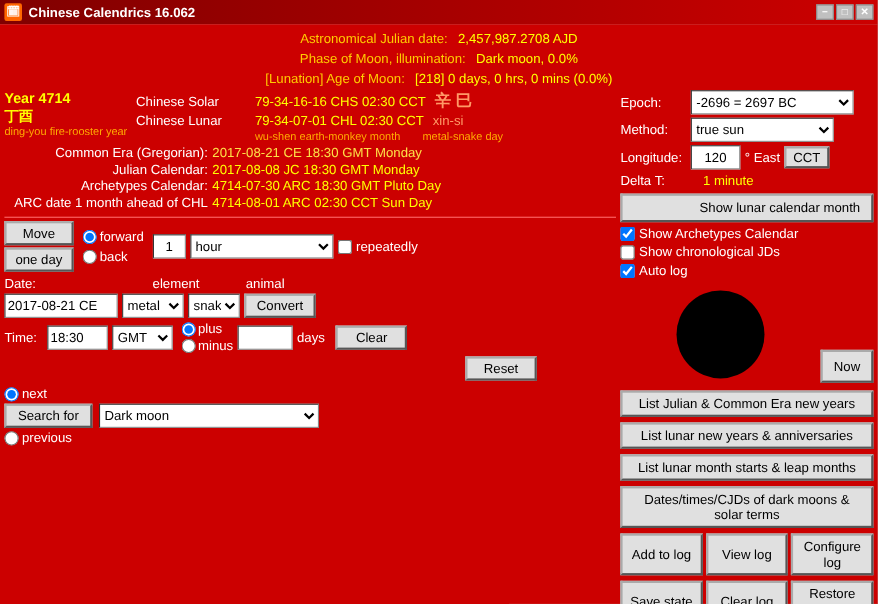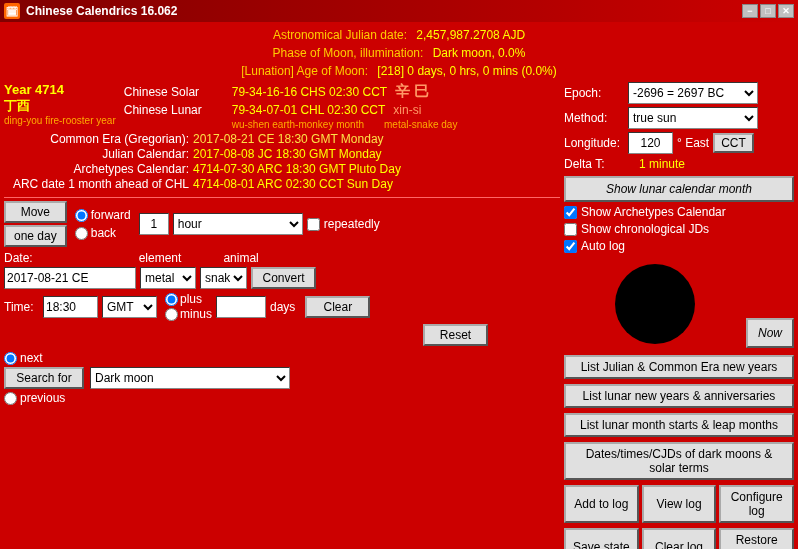--- a/index.html
+++ b/index.html
@@ -130,23 +130,22 @@
       font-size: 12px;
       padding: 1px 6px;
       cursor: pointer;
     }
     .big-btn {
       background: #e0e0e0;
       border: 2px outset #aaa;
       font-size: 12px;
       padding: 4px 10px;
       cursor: pointer;
-      text-align: center;
+      text-align: right;
       color: black;
-      font-style: italic;
     }
     .moon-display {
       width: 80px;
       height: 80px;
       background: black;
       border-radius: 50%;
       margin: 4px auto;
     }
     .list-btn {
       background: #e0e0e0;
@@ -275,21 +274,21 @@
           <span style="color:white;font-size:12px;">repeatedly</span>
         </div>
       </div>
 
       <div style="display:flex; gap:6px; margin-bottom:2px; align-items:center;">
         <span style="color:white;font-size:12px;">Date:</span>
         <span style="color:white;font-size:12px;margin-left:100px;">element</span>
         <span style="color:white;font-size:12px;margin-left:36px;">animal</span>
       </div>
       <div style="display:flex; gap:4px; margin-bottom:3px; align-items:center;">
-        <input type="text" class="text-input" style="width: 132px;" value="2017-08-21 CE">
+        <input type="text" class="text-input" style="width: 103px;" value="2017-08-21 CE">
         <select class="select-field" style="width:56px;">
           <option>metal</option>
           <option>wood</option>
           <option>fire</option>
           <option>earth</option>
           <option>water</option>
         </select>
         <select class="select-field" style="width:47px;">
           <option>snake</option>
           <option>rat</option>
@@ -352,21 +351,21 @@
           <option>Sunset</option>
         </select>
       </div>
 
     </div>
 
     <div class="right-panel">
 
       <div style="display:flex; align-items:center; gap:4px;">
         <span style="color:white;font-size:12px;min-width:60px;">Epoch:</span>
-        <select class="epoch-select" style="width:130px;">
+        <select class="epoch-select" style="width:148px;">
           <option>-2696 = 2697 BC</option>
         </select>
       </div>
 
       <div style="display:flex; align-items:center; gap:4px;">
         <span style="color:white;font-size:12px;min-width:60px;">Method:</span>
         <select class="method-select" style="width:130px;">
           <option>true sun</option>
           <option>mean sun</option>
         </select>

